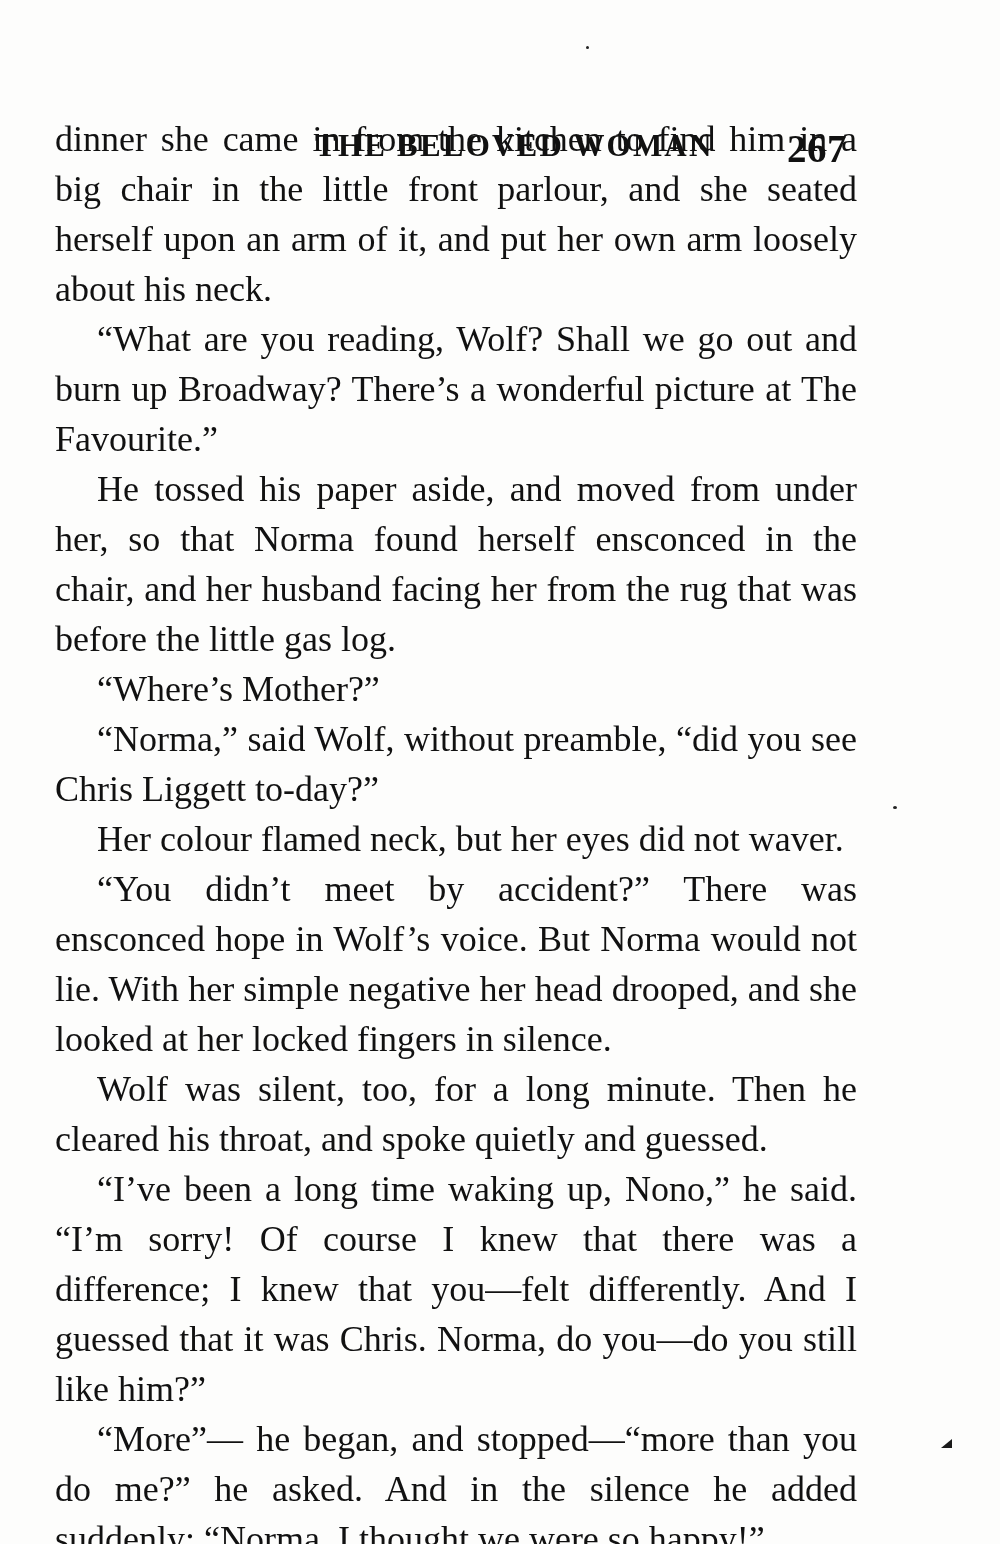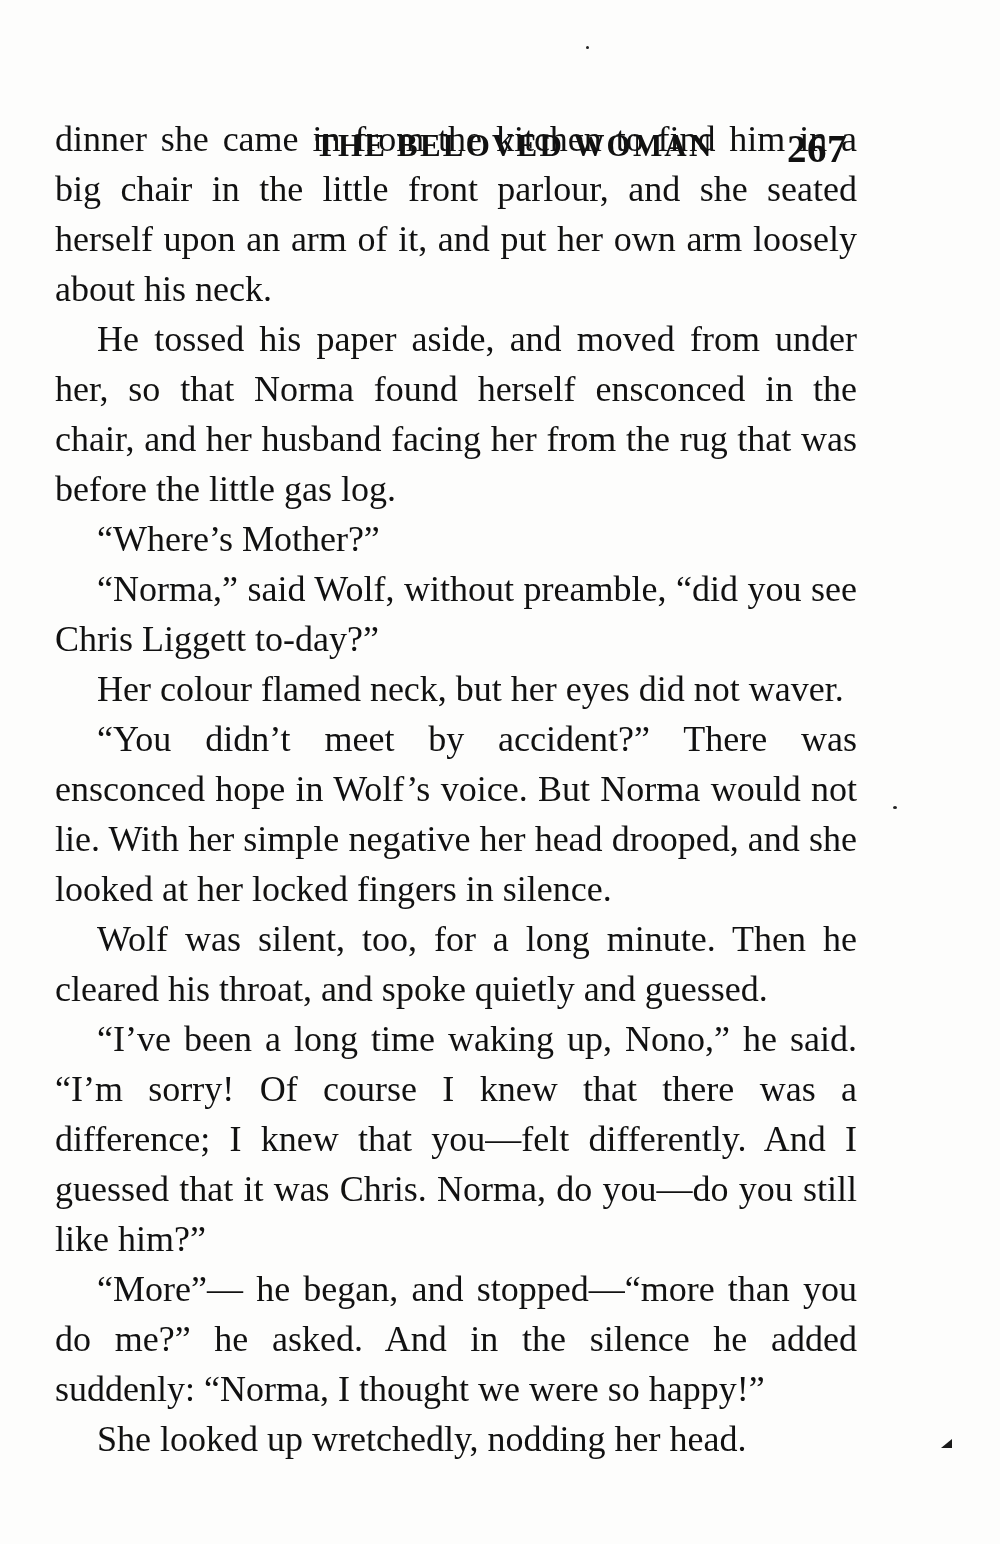--- a/index.html
+++ b/index.html
@@ -97,20 +97,21 @@
 
   <div class="header-wrap">
     <div class="header">
       <span class="running-title">THE BELOVED WOMAN</span>
     </div>
     <div class="folio">267</div>
   </div>
 
   <div class="body-text">
     <p class="cont">dinner she came in from the kitchen to find him in a big chair in the little front parlour, and she seated herself upon an arm of it, and put her own arm loosely about his neck.</p>
+    <p class="indent">“What are you reading, Wolf?  Shall we go out and burn up Broadway?  There’s a wonderful picture at The Favourite.”</p>
     <p class="indent">He tossed his paper aside, and moved from under her, so that Norma found herself ensconced in the chair, and her husband facing her from the rug that was before the little gas log.</p>
     <p class="indent">“Where’s Mother?”</p>
     <p class="indent">“Norma,” said Wolf, without preamble, “did you see Chris Liggett to-day?”</p>
     <p class="indent">Her colour flamed neck, but her eyes did not waver.</p>
     <p class="indent">“You didn’t meet by accident?”   There was ensconced hope in Wolf’s voice.   But Norma would not lie. With her simple negative her head drooped, and she looked at her locked fingers in silence.</p>
     <p class="indent">Wolf was silent, too, for a long minute.  Then he cleared his throat, and spoke quietly and guessed.</p>
     <p class="indent">“I’ve been a long time waking up, Nono,” he said. “I’m sorry!  Of course I knew that there was a difference;  I  knew  that  you—felt  differently.  And  I guessed that it was Chris.  Norma, do you—do you still like him?”</p>
     <p class="indent">“More”— he began, and stopped—“more than you do me?” he asked.  And in the silence he added suddenly: “Norma, I thought we were so happy!”</p>
     <p class="indent">She looked up wretchedly, nodding her head.</p>
   </div>

